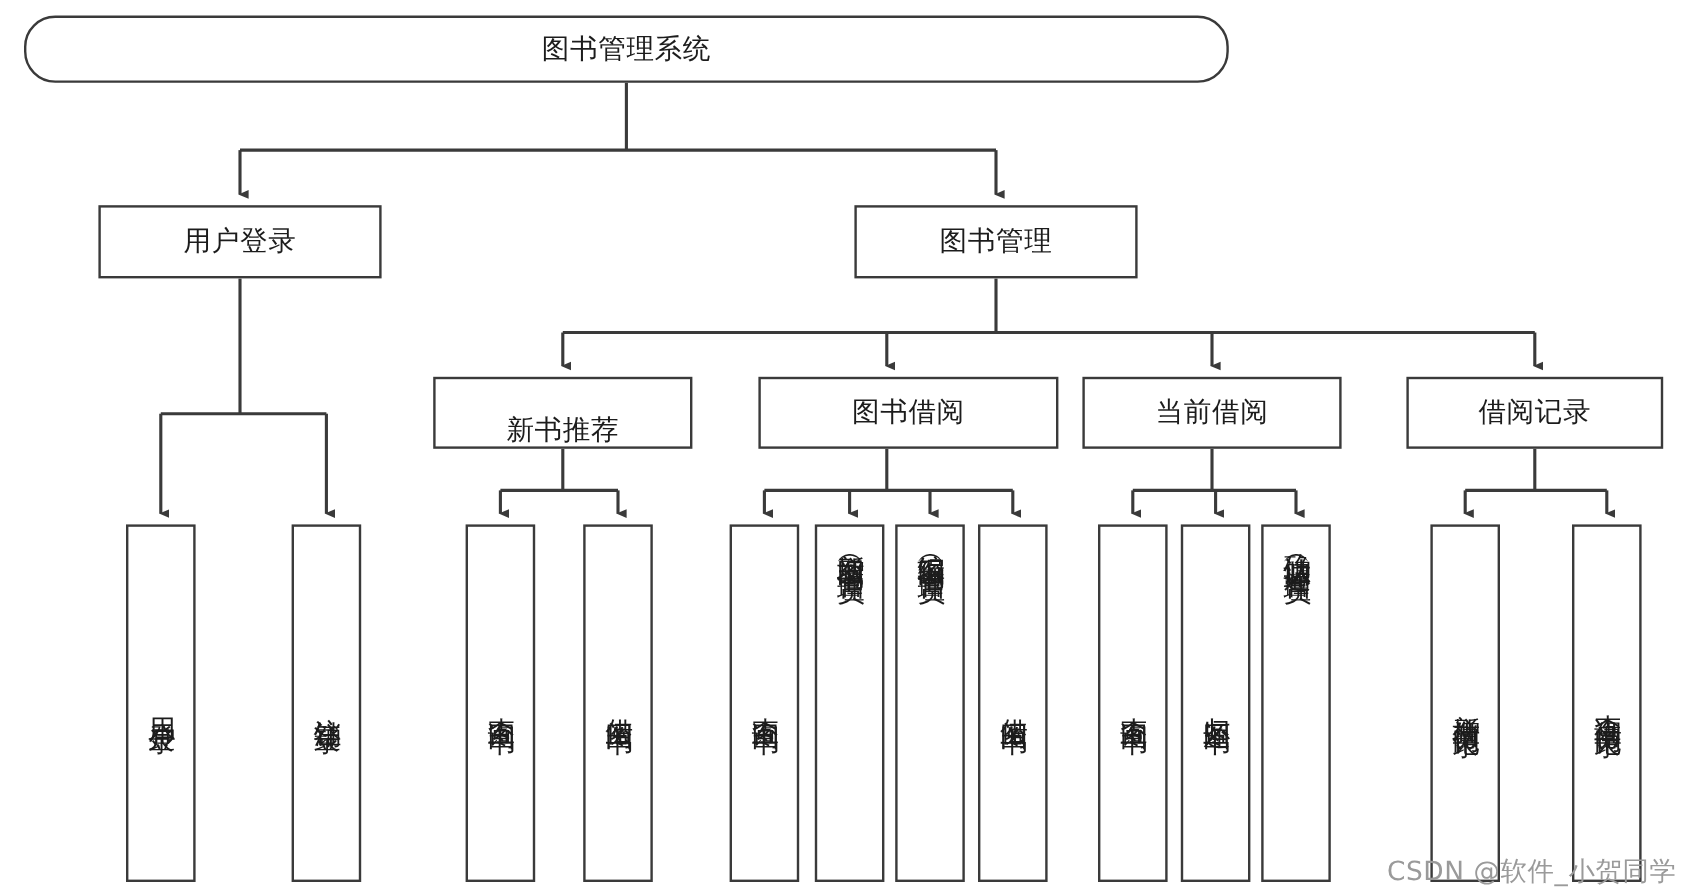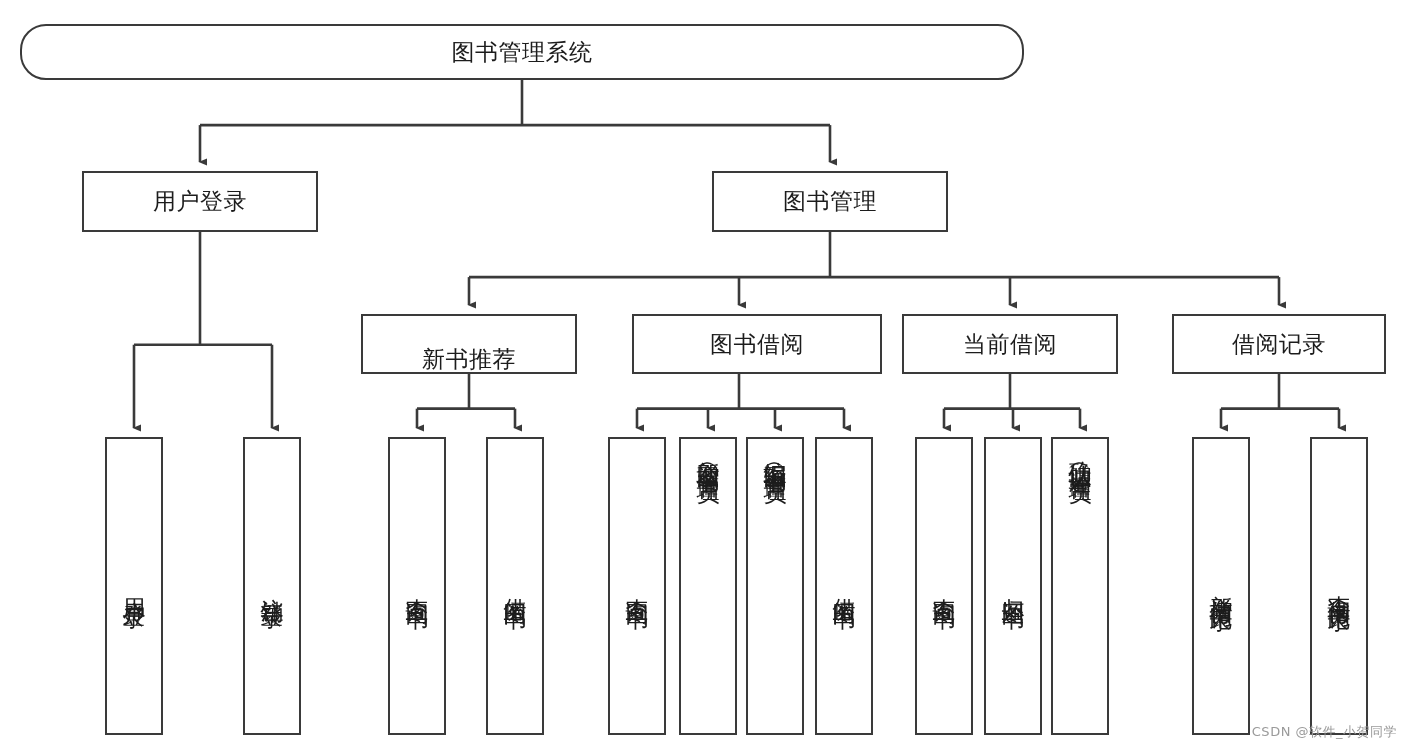--- a/index.html
+++ b/index.html
@@ -67,21 +67,21 @@
     left: 0;
     top: 0;
     width: 1405px;
     height: 747px;
     pointer-events: none;
   }
   #watermark {
     position: absolute;
     right: 8px;
     bottom: 6px;
-    font-size: 13px;
+    font-size: 22px;
     color: #9a9a9a;
     font-family: "DejaVu Sans", "Liberation Sans", sans-serif;
     white-space: nowrap;
     letter-spacing: 0.5px;
   }
 </style>
 </head>
 <body>
 
 <div id="diagram-root">
@@ -123,21 +123,21 @@
         <path d="M1013,408.65 L1013,428" marker-end="url(#arrowhead)"></path>
         <path d="M1080,408.65 L1080,428" marker-end="url(#arrowhead)"></path>
         <path d="M1279,374 L1279,408.65"></path>
         <path d="M1221,408.65 L1339,408.65"></path>
         <path d="M1221,408.65 L1221,428" marker-end="url(#arrowhead)"></path>
         <path d="M1339,408.65 L1339,428" marker-end="url(#arrowhead)"></path>
       </g>
   </svg>
 
   <div id="nodes-layer">
-      <div class="node-box" style="left: 20px; top: 24px; width: 1004px; height: 56px; border-radius: 26px;">
+      <div class="node-box" style="left: 20px; top: 13px; width: 1004px; height: 56px; border-radius: 26px;">
         <span class="node-label-h">图书管理系统</span>
       </div>
       <div class="node-box" style="left: 82px; top: 171px; width: 236px; height: 61px;">
         <span class="node-label-h">用户登录</span>
       </div>
       <div class="node-box" style="left: 712px; top: 171px; width: 236px; height: 61px;">
         <span class="node-label-h">图书管理</span>
       </div>
       <div class="node-box" style="left: 361px; top: 314px; width: 216px; height: 60px; align-items: flex-end;">
         <span class="node-label-h">新书推荐</span>

